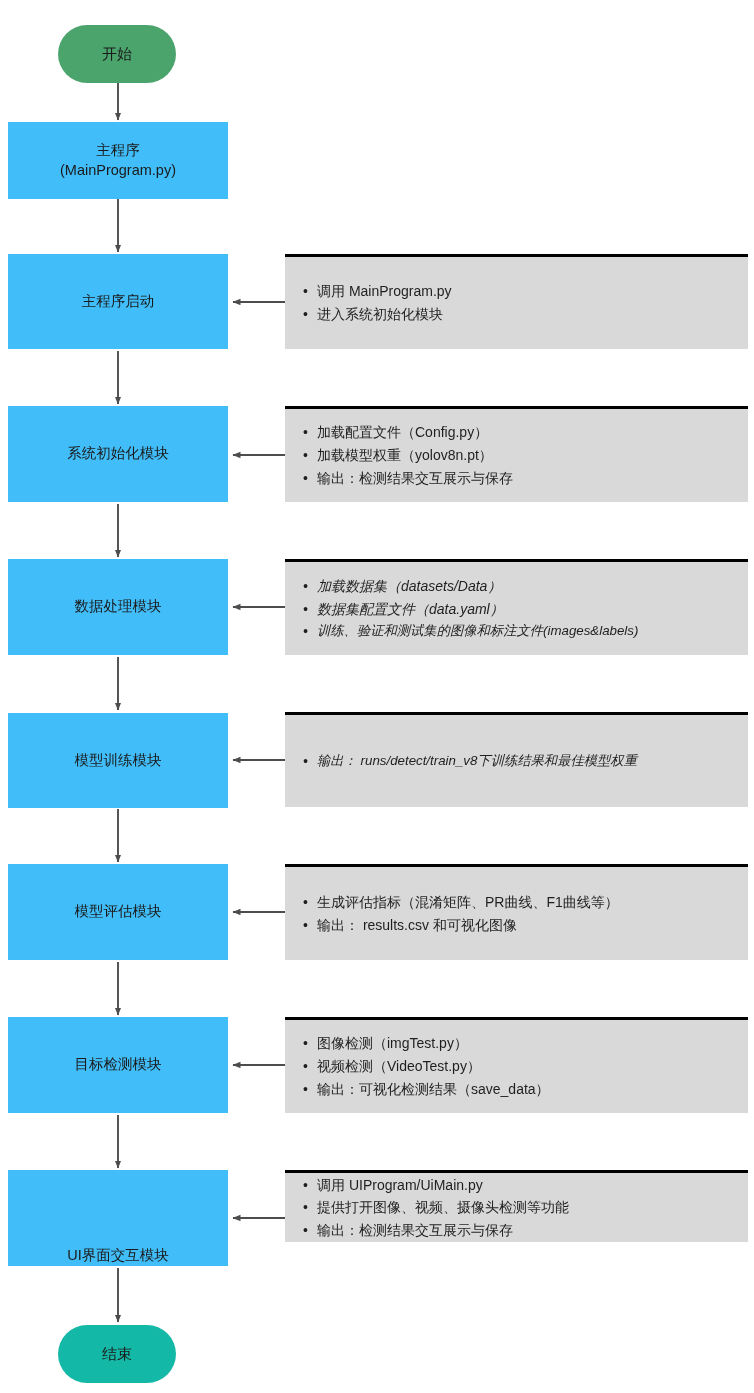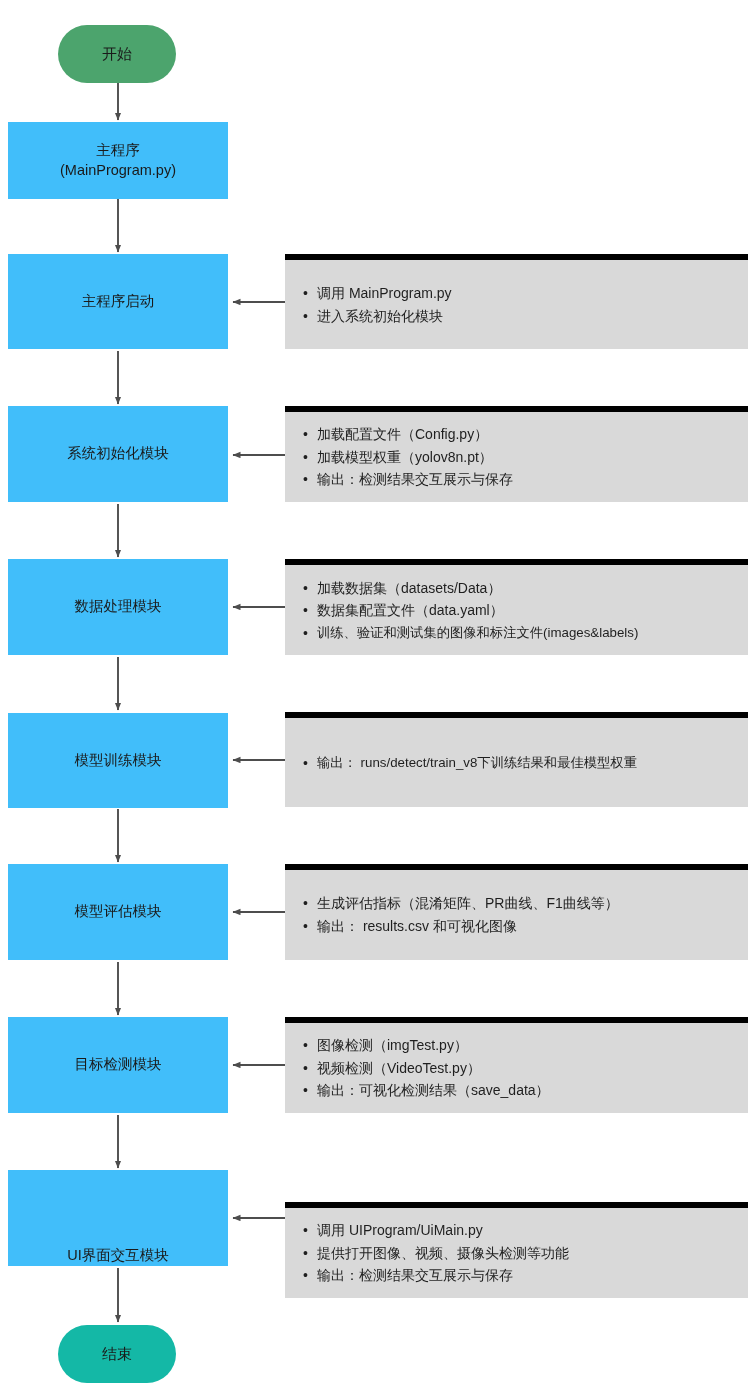--- a/index.html
+++ b/index.html
@@ -64,28 +64,29 @@
     display: block;
   }
 
   
   .note {
     position: absolute;
     box-sizing: border-box;
     left: 285px;
     width: 463px;
     background: #d9d9d9;
-    border-top: 6px solid #000000;
+    border-top: 3px solid #000000;
     display: flex;
     flex-direction: column;
     justify-content: center;
     padding: 6px 10px 6px 18px;
   }
   .note.wide {
     width: 463px;
+    font-style: italic;
   }
   .note-item {
     position: relative;
     font-size: 14px;
     color: #1f1f1f;
     line-height: 1.62;
     padding-left: 14px;
     white-space: nowrap;
   }
   .note-item::before {
@@ -202,21 +203,21 @@
   </div>
   <div class="note" style="top:1017px; height:96px;">
     <div class="note-item">图像检测（imgTest.py）</div>
     <div class="note-item">视频检测（VideoTest.py）</div>
     <div class="note-item">输出：可视化检测结果（save_data）</div>
   </div>
 
   <div class="node node-process" style="top:1170px; height:96px;align-items:flex-end;">
     <span>UI界面交互模块</span>
   </div>
-  <div class="note" style="top:1170px; height:96px;margin-top:32px;">
+  <div class="note" style="top:1170px; height:72px;">
     <div class="note-item">调用 UIProgram/UiMain.py</div>
     <div class="note-item">提供打开图像、视频、摄像头检测等功能</div>
     <div class="note-item">输出：检测结果交互展示与保存</div>
   </div>
 
   <div class="node node-terminal node-end">
     <span>结束</span>
   </div>
 
 </div>

